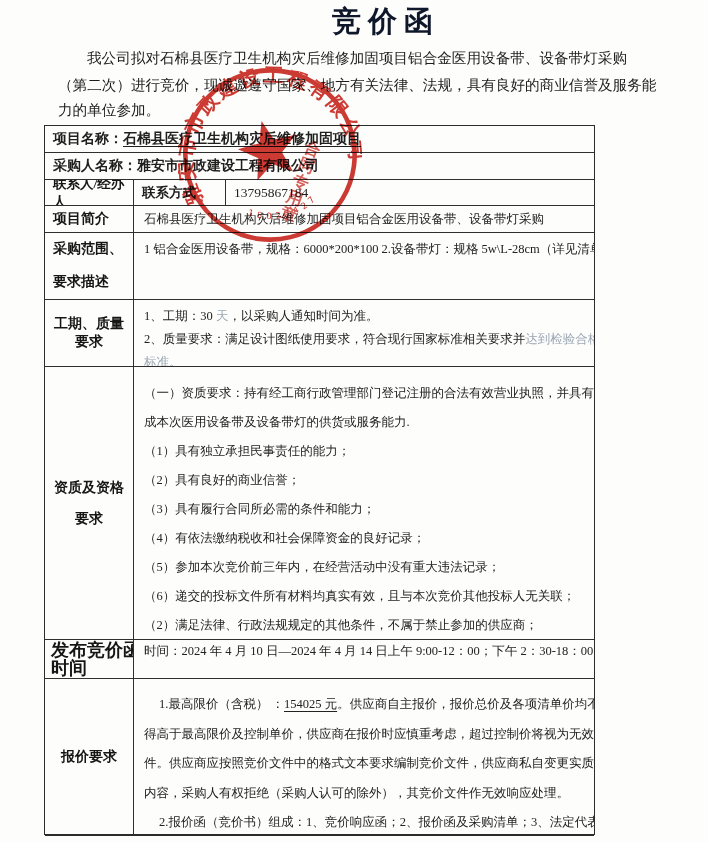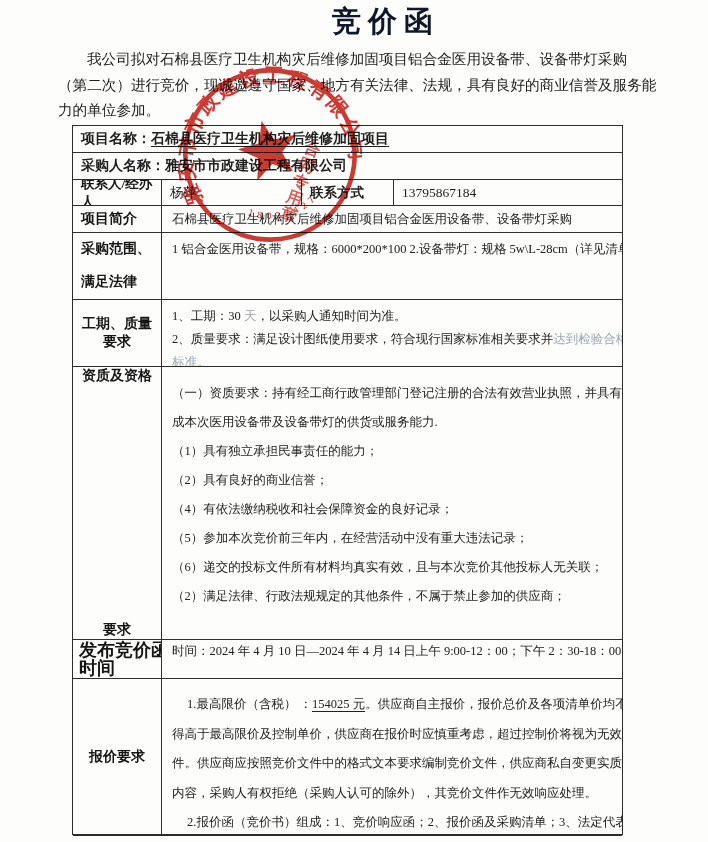--- a/index.html
+++ b/index.html
@@ -10,25 +10,25 @@
     color:#1f1f1f;
   }
   .title{
     position:absolute;top:2px;left:0;width:708px;
     text-align:center;font-size:29px;font-weight:700;letter-spacing:7px;
     color:#0f172a;
     padding-left:32px;
   }
   .intro{position:absolute;top:47px;left:58px;width:596px;font-size:14.6px;line-height:25.5px;color:#1d1d1d;}
   .intro .l{white-space:nowrap;}
-  .intro .l.indent{padding-left:29px;}
+  .intro .l.indent{padding-left:29px;font-family:Liberation Mono, monospace;}
 
   
   .doc-table{
-    position:absolute;left:72px;top:125px;width:551px;height:710px;
+    position:absolute;left:44px;top:125px;width:551px;height:710px;
     border:1.6px solid #2c2c2c;box-sizing:border-box;
     background:transparent;
   }
   .row{display:flex;box-sizing:border-box;border-bottom:1.3px solid #2f2f2f;overflow:hidden;}
   .row:last-child{border-bottom:1.6px solid #2c2c2c;}
   .cell{box-sizing:border-box;overflow:hidden;}
   .lab{
     width:89px;flex:0 0 89px;border-right:1.3px solid #2f2f2f;
     font-weight:700;font-size:14px;color:#161616;
     display:flex;flex-direction:column;
@@ -51,21 +51,21 @@
   .r-brief{height:27px;}
   .r-brief .lab{justify-content:center;padding-left:8px;}
   .r-brief .content{display:flex;align-items:center;padding-left:10px;}
   .r-scope{height:67px;}
   .r-scope .lab{justify-content:space-between;padding:7px 4px 8px 8px;}
   .r-scope .content{padding:8px 0 0 10px;}
   .r-quality{height:67px;}
   .r-quality .lab{justify-content:center;align-items:center;padding:0 2px;}
   .r-quality .content{padding:5px 0 0 10px;line-height:23px;}
   .r-qual{height:273px;}
-  .r-qual .lab{justify-content:space-between;align-items:center;gap:13px;}
+  .r-qual .lab{justify-content:center;align-items:center;gap:13px;}
   .r-qual .content{padding:12px 0 0 10px;line-height:29px;}
   .r-publish{height:39px;}
   .r-publish .lab{padding:1px 2px 0 6px;line-height:18px;font-size:18px;}
   .r-publish .content{padding:2px 0 0 10px;line-height:18.5px;}
   .r-quote{flex:1;height:157px;}
   .r-quote .lab{justify-content:center;align-items:center;}
   .r-quote .content{padding:11px 0 0 10px;line-height:29.5px;}
   .indent1{padding-left:15px;}
 
   
@@ -94,44 +94,41 @@
 
   <div class="row r-single">
     <span class="inline b">采购人名称：</span>
     <span class="inline b">雅安市市政建设工程有限公司</span>
   </div>
 
   <div class="row r-contact">
     <div class="cell lab" style="flex-direction:row;align-items:center;">
         <span>联系人/经办人</span>
       </div>
-    <div class="cell c-name">
-        <span>杨萍</span>
-      </div>
     <div class="cell c-lab2">
         <span>联系方式</span>
       </div>
     <div class="cell c-phone">
         <span>13795867184</span>
       </div>
   </div>
 
   <div class="row r-brief">
     <div class="cell lab">
         <span class="ln">项目简介</span>
       </div>
     <div class="cell content">
         <span class="line">石棉县医疗卫生机构灾后维修加固项目铝合金医用设备带、设备带灯采购</span>
       </div>
   </div>
 
   <div class="row r-scope">
     <div class="cell lab">
       <span class="ln">采购范围、</span>
-      <span class="ln">满足法律</span>
+      <span class="ln">要求描述</span>
     </div>
     <div class="cell content">
       <div class="line">1 铝合金医用设备带，规格：6000*200*100 2.设备带灯：规格 5w\L-28cm（详见清单）</div>
     </div>
   </div>
 
   <div class="row r-quality">
     <div class="cell lab">
       <span class="ln">工期、质量</span>
       <span class="ln">要求</span>
@@ -146,20 +143,21 @@
   <div class="row r-qual">
     <div class="cell lab">
       <span class="ln">资质及资格</span>
       <span class="ln">要求</span>
     </div>
     <div class="cell content">
       <div class="line">（一）资质要求：持有经工商行政管理部门登记注册的合法有效营业执照，并具有完</div>
       <div class="line">成本次医用设备带及设备带灯的供货或服务能力.</div>
       <div class="line">（1）具有独立承担民事责任的能力；</div>
       <div class="line">（2）具有良好的商业信誉；</div>
+      <div class="line">（3）具有履行合同所必需的条件和能力；</div>
       <div class="line">（4）有依法缴纳税收和社会保障资金的良好记录；</div>
       <div class="line">（5）参加本次竞价前三年内，在经营活动中没有重大违法记录；</div>
       <div class="line">（6）递交的投标文件所有材料均真实有效，且与本次竞价其他投标人无关联；</div>
       <div class="line">（2）满足法律、行政法规规定的其他条件，不属于禁止参加的供应商；</div>
     </div>
   </div>
 
   <div class="row r-publish">
     <div class="cell lab">
       <span class="ln">发布竞价函</span>

